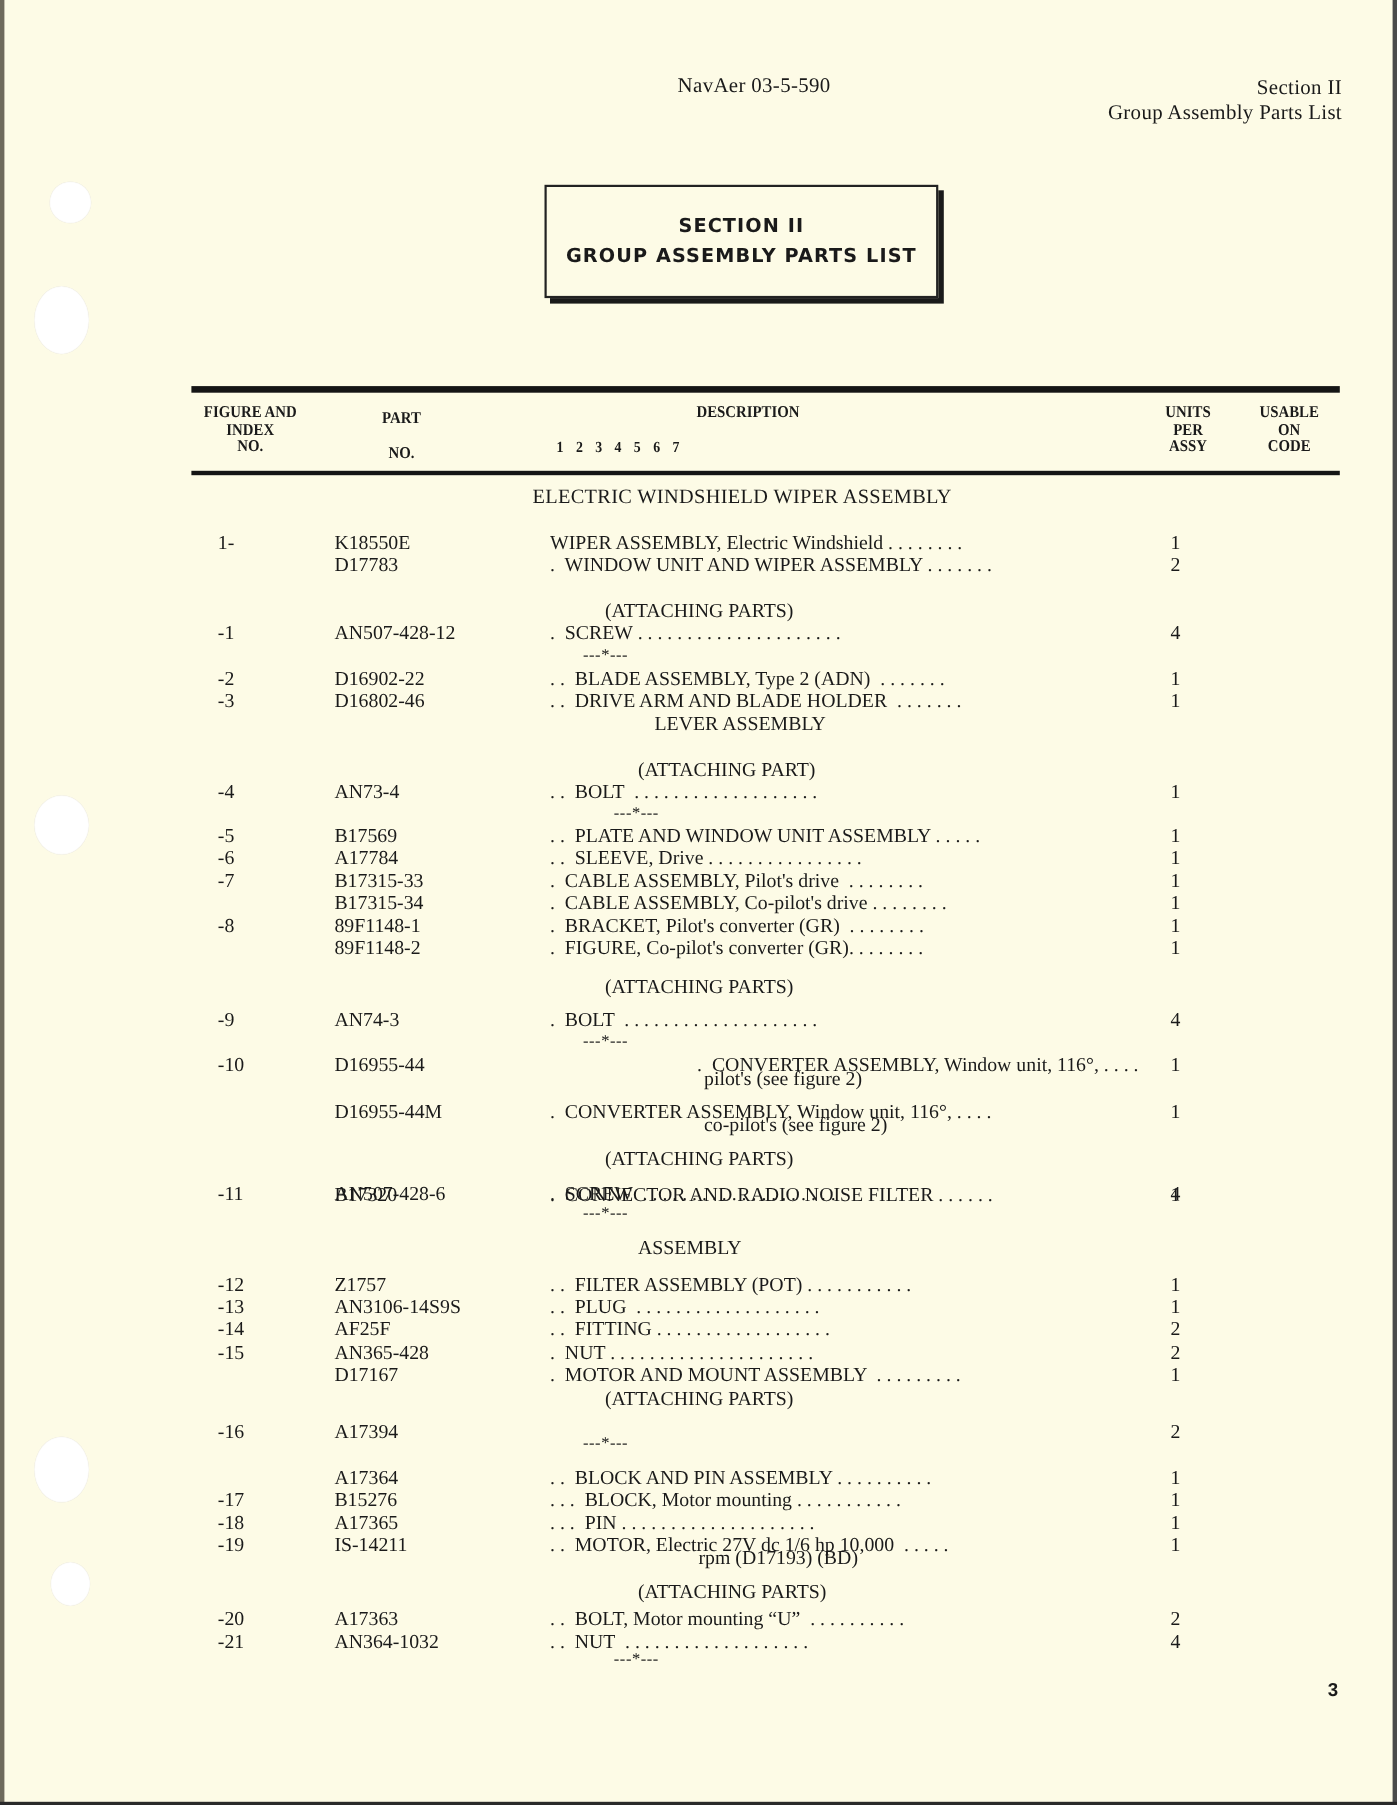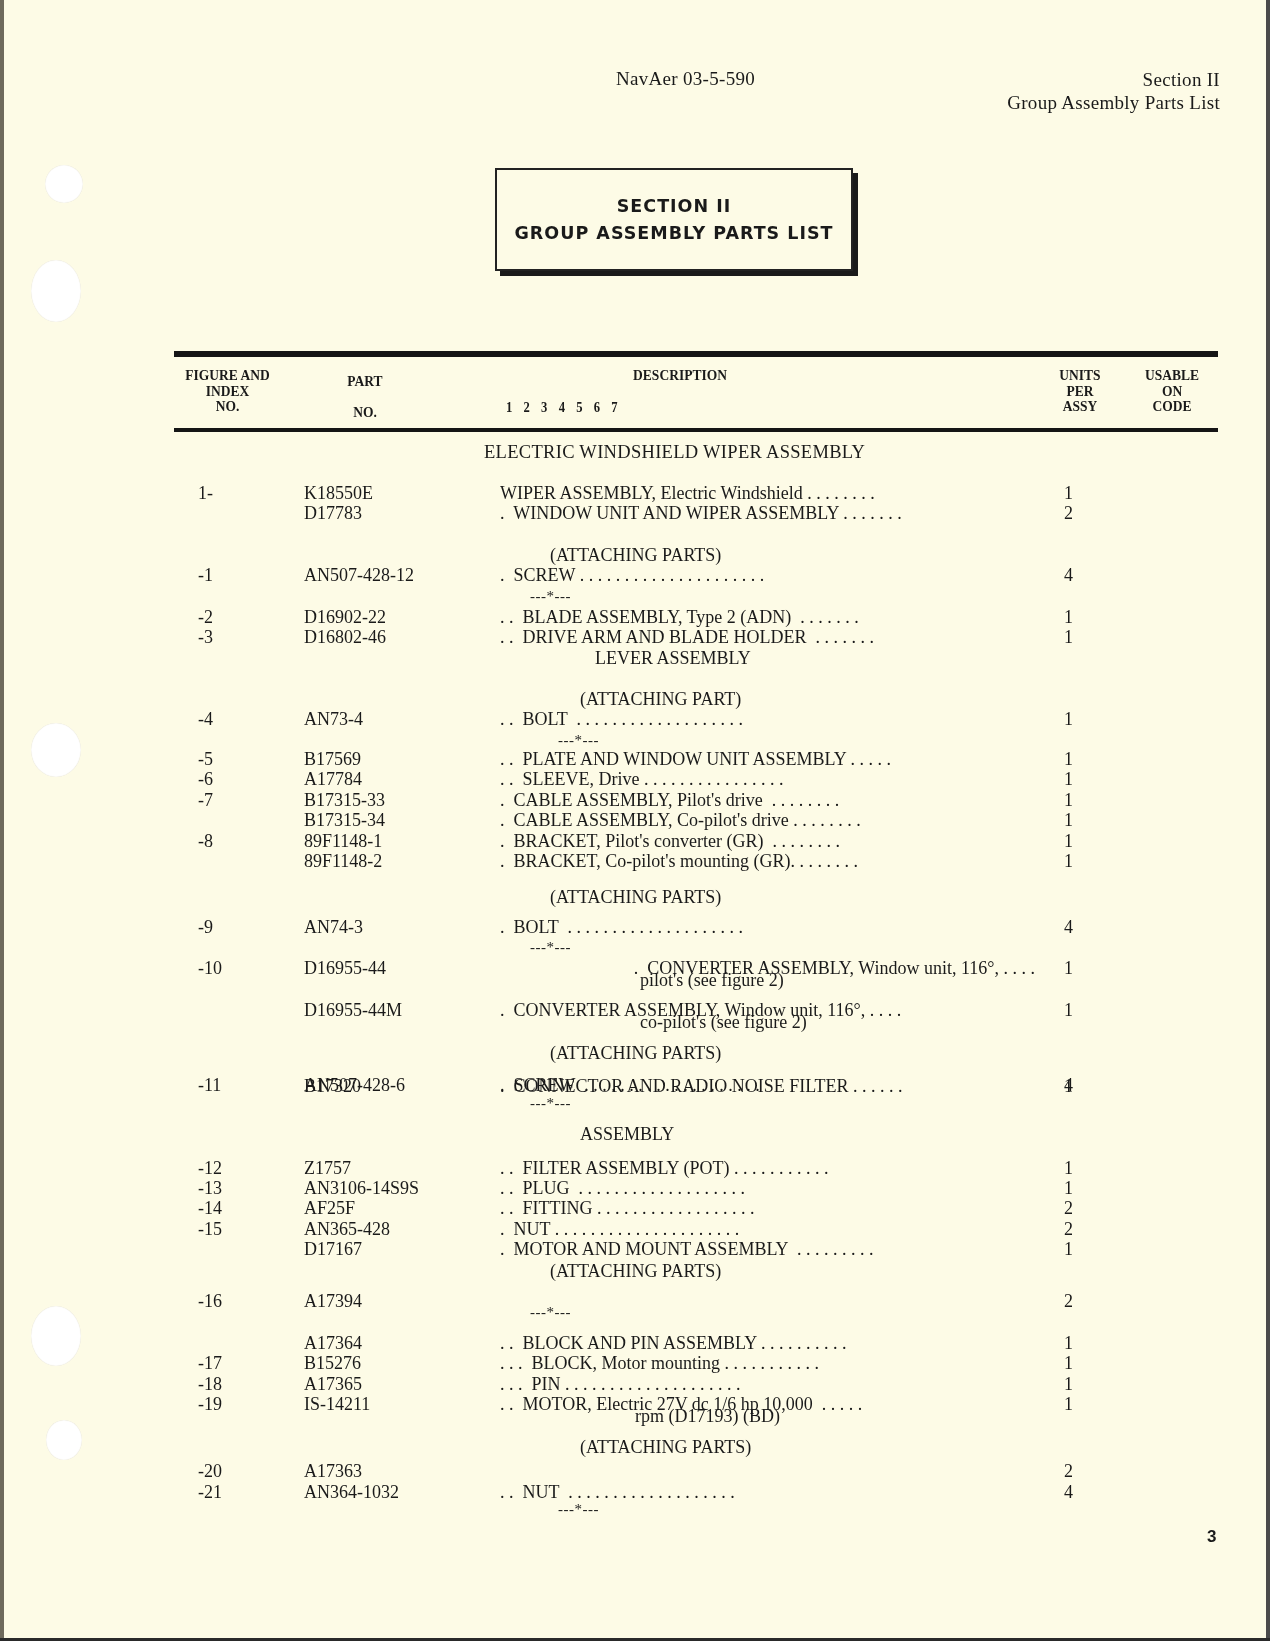--- a/index.html
+++ b/index.html
@@ -163,21 +163,21 @@
     </div>
     <div class="row" style="top: 831px;">
       <span class="idx">-8</span>
       <span class="part">89F1148-1</span>
       <span class="desc">.  BRACKET, Pilot's converter (GR)  . . . . . . . .</span>
       <span class="qty">1</span>
     </div>
     <div class="row" style="top: 851px;">
       <span class="idx"></span>
       <span class="part">89F1148-2</span>
-      <span class="desc">.  BRACKET, Co-pilot's mounting (GR). . . . . . . .</span>
+      <span class="desc">.  FIGURE, Co-pilot's converter (GR). . . . . . . .</span>
       <span class="qty">1</span>
     </div>
     <div class="row" style="top: 917px;">
       <span class="idx">-9</span>
       <span class="part">AN74-3</span>
       <span class="desc">.  BOLT  . . . . . . . . . . . . . . . . . . . .</span>
       <span class="qty">4</span>
     </div>
     <div class="row" style="top: 958px; text-align: right;">
       <span class="idx">-10</span>
@@ -258,20 +258,21 @@
     </div>
     <div class="row" style="top: 1394px;">
       <span class="idx">-19</span>
       <span class="part">IS-14211</span>
       <span class="desc">. .  MOTOR, Electric 27V dc 1/6 hp 10,000  . . . . .</span>
       <span class="qty">1</span>
     </div>
     <div class="row" style="top: 1461px;">
       <span class="idx">-20</span>
       <span class="part">A17363</span>
+      <span class="desc">. .  BOLT, Motor mounting “U”  . . . . . . . . . .</span>
       <span class="qty">2</span>
     </div>
     <div class="row" style="top: 1482px; padding-left: 45px;">
       <span class="idx">-21</span>
       <span class="part">AN364-1032</span>
       <span class="desc">. .  NUT  . . . . . . . . . . . . . . . . . . .</span>
       <span class="qty">4</span>
     </div>
   </div>
 

